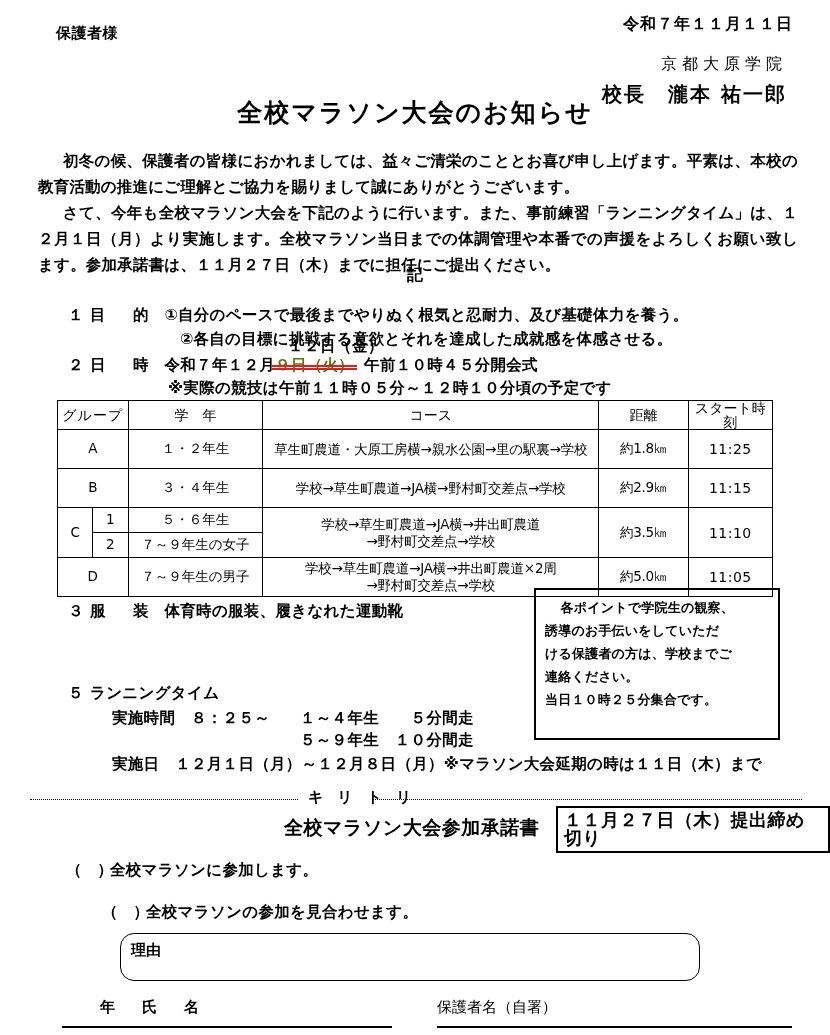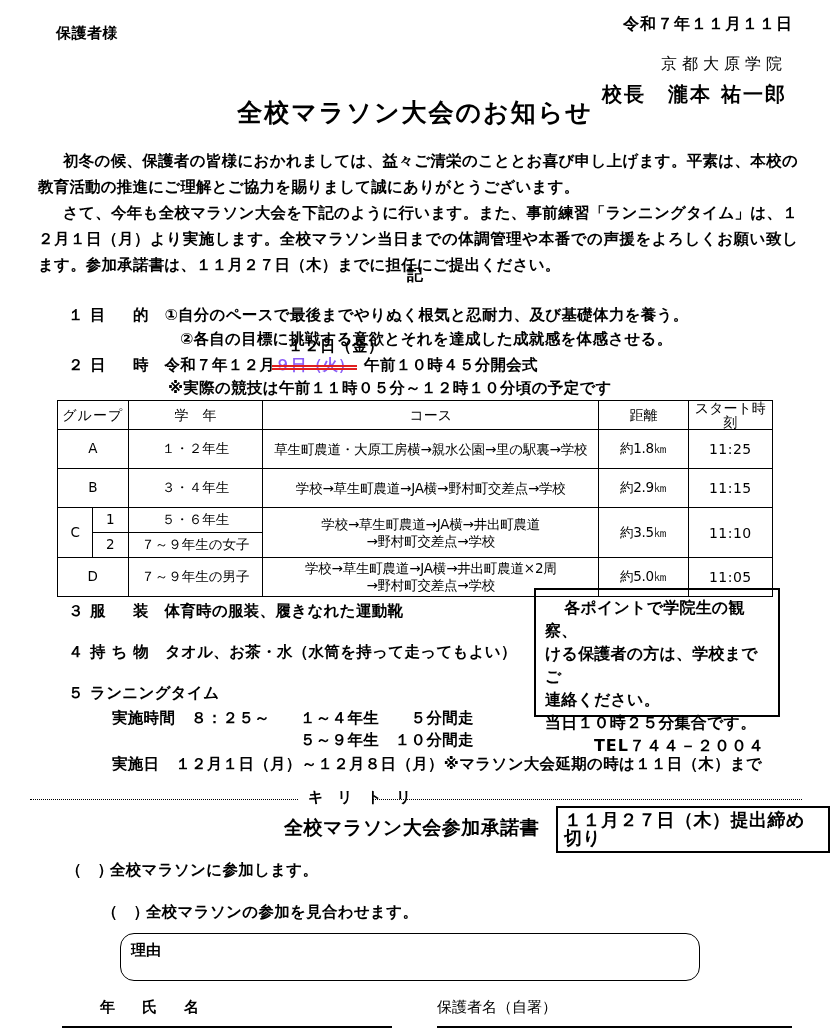--- a/index.html
+++ b/index.html
@@ -113,21 +113,21 @@
     position: absolute;
     left: 288px;
     top: 339px;
     font-size: 15.5px;
     font-weight: bold;
     letter-spacing: 0.5px;
   }
   .struck {
     position: relative;
     display: inline-block;
-    color: #8b5cf6;
+    color: #4d7c0f;
   }
   .struck::before,
   .struck::after {
     content: "";
     position: absolute;
     left: -3px;
     right: -3px;
     height: 2px;
     background: #e01f1f;
   }
@@ -175,25 +175,25 @@
   #item5c { left: 112px; top: 757px; }
 
   .item .sp { display: inline-block; width: 10px; }
 
   
   #notice-box {
     position: absolute;
     left: 534px;
     top: 588px;
     width: 246px;
-    height: 129px;
+    height: 152px;
     border: 2px solid #000;
     box-sizing: border-box;
     padding: 6px 9px 0 9px;
-    font-size: 16px;
+    font-size: 13px;
     font-weight: bold;
     line-height: 23px;
     letter-spacing: 0.2px;
   }
   #notice-box .nind { display: inline-block; width: 1.2em; }
   #notice-box .tel { display: block; text-align: right; padding-right: 4px; letter-spacing: 1px; }
 
   
   #cutline {
     position: absolute;
@@ -375,40 +375,37 @@
         </td>
         <td class="cell-dist">約5.0㎞</td>
         <td class="cell-time">11:05</td>
       </tr>
     </tbody>
   </table>
 
   <div class="item" id="item3">
     <span class="num">３</span><span class="lbl">服　装</span><span class="sp"></span><span>体育時の服装、履きなれた運動靴</span>
   </div>
-  <div class="item" id="item4">
-    <span class="num">４</span><span class="lbl">持ち物</span><span class="sp"></span><span>タオル、お茶・水（水筒を持って走ってもよい）</span>
-  </div>
   <div class="item" id="item5">
     <span class="num">５</span><span>ランニングタイム</span>
   </div>
   <div class="item" id="item5a">
     <span>実施時間　８：２５～</span><span class="sp"></span><span class="sp"></span><span class="sp"></span><span>１～４年生　　５分間走</span>
   </div>
   <div class="item" id="item5b">
     <span>５～９年生　１０分間走</span>
   </div>
   <div class="item" id="item5c">実施日　１２月１日（月）～１２月８日（月）※マラソン大会延期の時は１１日（木）まで</div>
 
   <div id="notice-box">
     <div><span class="nind"></span><span>各ポイントで学院生の観察、</span></div>
+    <div>誘導のお手伝いをしていただ</div>
     <div>ける保護者の方は、学校までご</div>
     <div>連絡ください。</div>
     <div>当日１０時２５分集合です。</div>
-    <span class="tel">TEL７４４－２００４</span>
   </div>
 
   <div id="slip-title">全校マラソン大会参加承諾書</div>
 
   <div id="cutline">
     <div class="dash left"></div>
     <div class="kiri">キリトリ</div>
     <div class="dash right"></div>
   </div>
   <div id="deadline-box">１１月２７日（木）提出締め切り</div>

